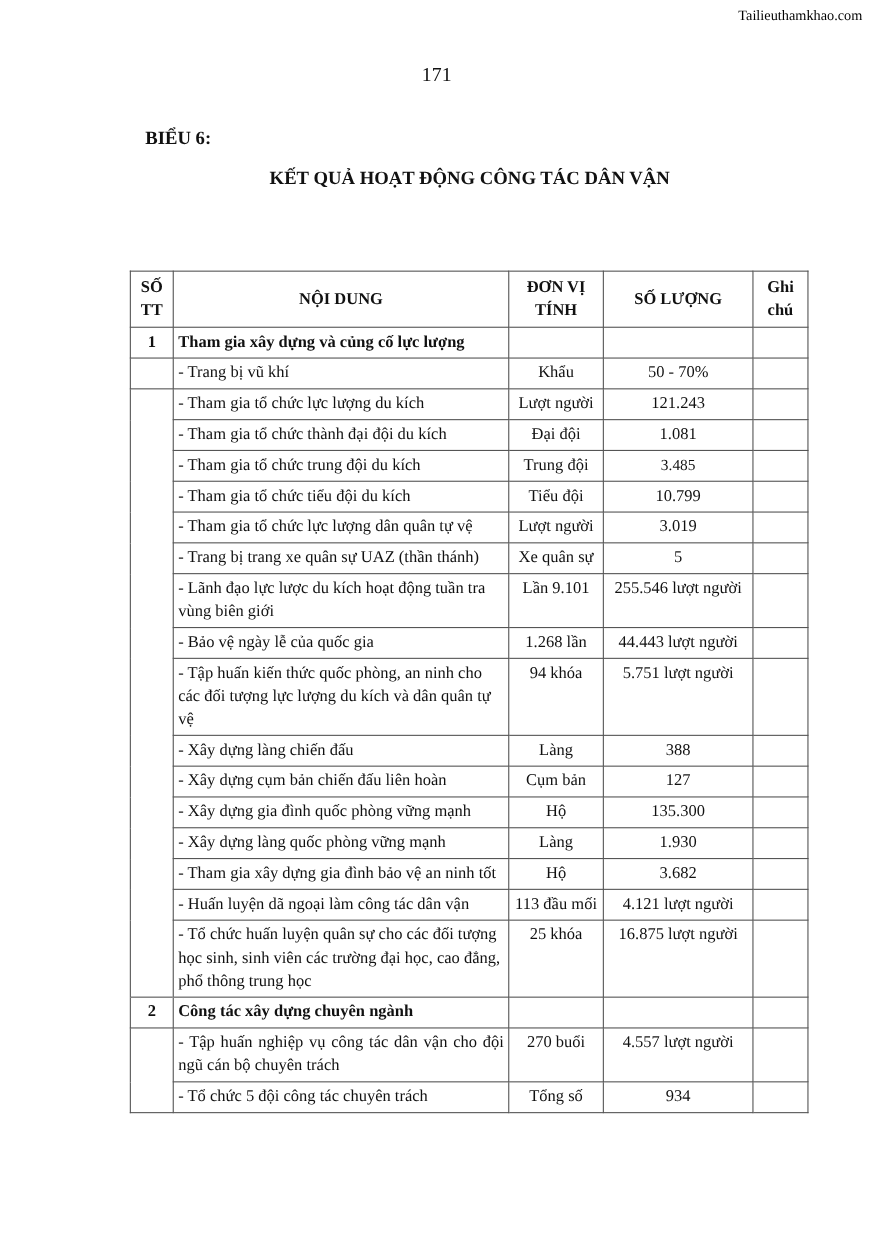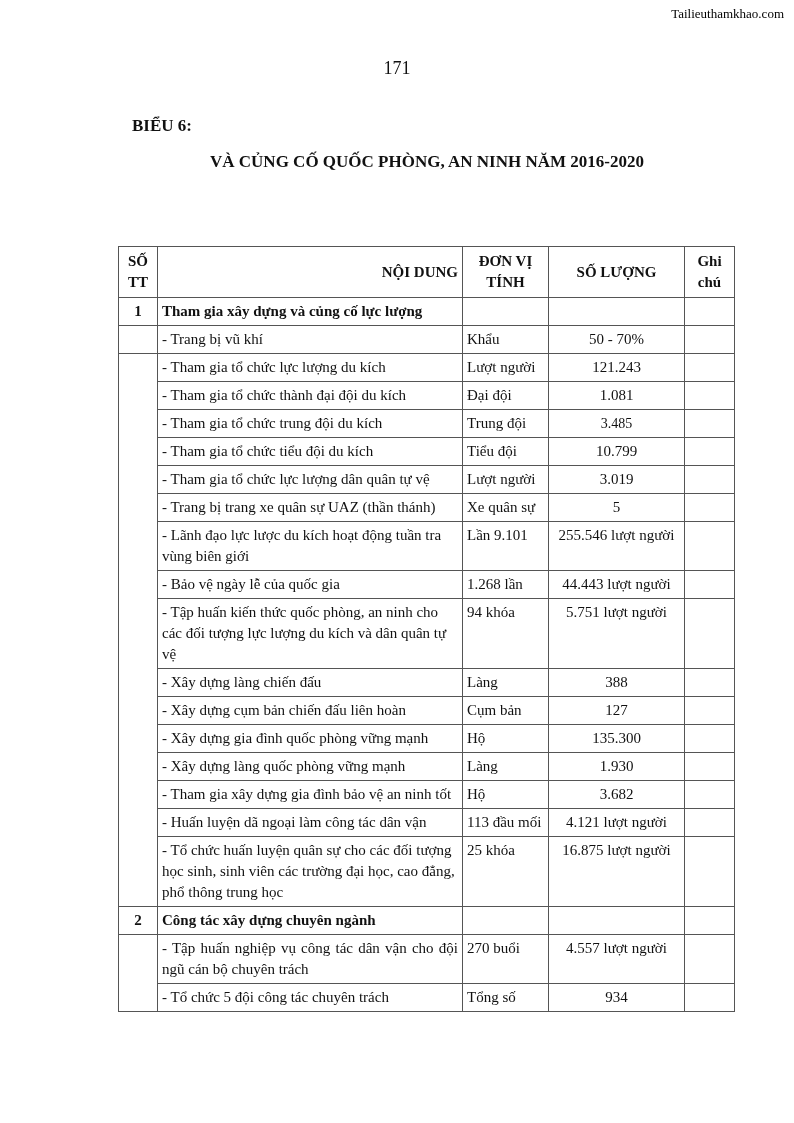--- a/index.html
+++ b/index.html
@@ -10,46 +10,46 @@
   .page-number { position:absolute; top:58px; left:0; width:794px; text-align:center; font-size:18px; }
   .bieu { position:absolute; top:116px; left:132px; font-weight:bold; font-size:17px; }
   .title { position:absolute; top:148px; left:120px; width:614px; text-align:center;
            font-weight:bold; font-size:17px; line-height:27px; }
   table.data { position:absolute; top:246px; left:118px; border-collapse:collapse;
                font-size:15px; line-height:21px; }
   table.data td, table.data th { border:1px solid #555; vertical-align:top; padding:3px 4px; }
   table.data th { font-weight:bold; vertical-align:middle; text-align:center; padding:4px 4px; }
   .c1 { width:30px; text-align:center;margin-left:26px; }
   .c2 { width:296px; text-align:left; }
-  .c3 { width:77px; text-align:left; }
+  .c3 { width:77px; text-align:center; }
   .c4 { width:127px; text-align:center; }
   .c5 { width:41px; }
   .sec td { font-weight:bold; }
   .big { font-size:14px; }
   .just { text-align:justify; }
   .nob-bot { border-bottom:none !important; }
 </style>
 </head>
 <body>
 
 <div class="watermark">Tailieuthamkhao.com</div>
 <div class="page-number">171</div>
 <div class="bieu">BIỂU 6:</div>
 <div class="title">
-  <div>VÀ CỦNG CỐ QUỐC PHÒNG, AN NINH NĂM 2016-2020</div>
+  <div>KẾT QUẢ HOẠT ĐỘNG CÔNG TÁC DÂN VẬN</div>
 </div>
 
 <table class="data">
   <tbody>
       <tr>
     <th class="c1">
       <div>SỐ</div>
       <div>TT</div>
     </th>
-    <th class="c2" style="text-align:right">NỘI DUNG</th>
+    <th class="c2" style="text-align:center">NỘI DUNG</th>
     <th class="c3">
       <div>ĐƠN VỊ</div>
       <div>TÍNH</div>
     </th>
     <th class="c4">SỐ LƯỢNG</th>
     <th class="c5">
       <div>Ghi</div>
       <div>chú</div>
     </th>
   </tr>

